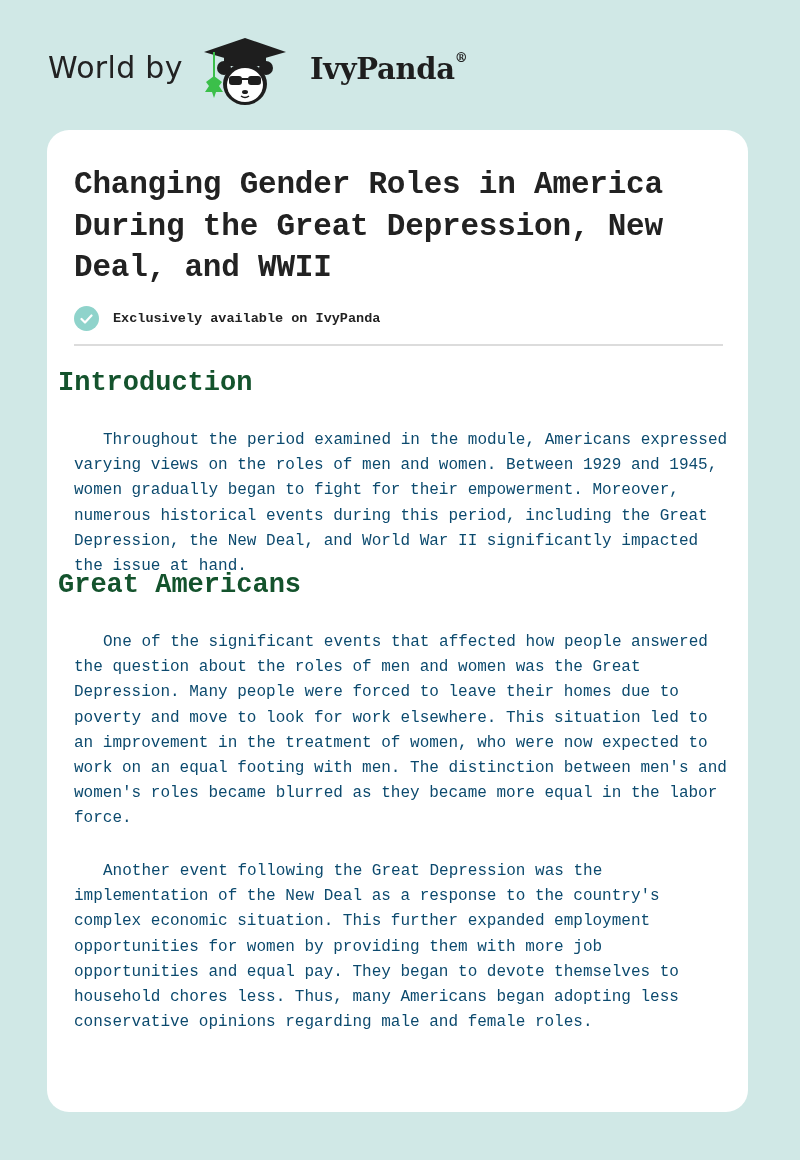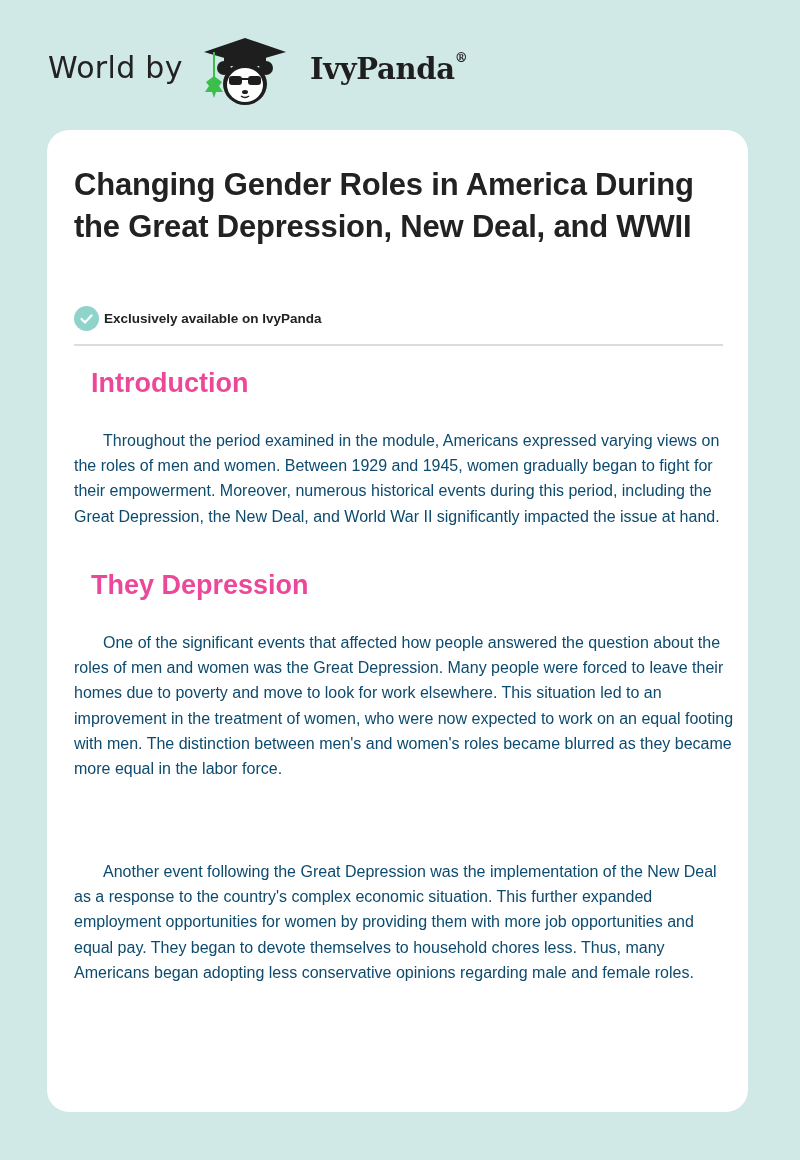--- a/index.html
+++ b/index.html
@@ -50,39 +50,40 @@
       top: -2px;
     }
     .card {
       position: absolute;
       left: 47px;
       top: 130px;
       width: 701px;
       height: 982px;
       background: #ffffff;
       border-radius: 22px;
+      font-family: Liberation Mono, monospace;
     }
     .title {
       position: absolute;
       left: 27px;
       top: 34px;
       width: 660px;
       font-size: 31px;
       font-weight: bold;
       line-height: 41.5px;
       color: #222;
       letter-spacing: -0.2px;
     }
     .badge {
       position: absolute;
       left: 27px;
       top: 176px;
       display: flex;
       align-items: center;
-      gap: 5px;
+      gap: 14px;
     }
     .check-circle {
       width: 25px;
       height: 25px;
       border-radius: 50%;
       background: #8fd3cb;
       display: flex;
       align-items: center;
       justify-content: center;
     }
@@ -94,24 +95,24 @@
     .divider {
       position: absolute;
       left: 27px;
       top: 214px;
       width: 649px;
       height: 2px;
       background: #dcdcdc;
     }
     .section-heading {
       position: absolute;
-      left: 44px;
+      left: 11px;
       font-size: 27px;
       font-weight: bold;
-      color: #ec4899;
+      color: #14532d;
     }
     .para {
       position: absolute;
       left: 27px;
       width: 660px;
       font-size: 16px;
       line-height: 25.2px;
       color: #0c4a6e;
       text-indent: 29px;
     }
@@ -158,17 +159,17 @@
       </svg>
     </span>
     <span class="badge-text">Exclusively available on IvyPanda</span>
   </div>
 
   <div class="divider"></div>
 
   <h2 class="section-heading" style="top:238px;">Introduction</h2>
   <p class="para" style="top:298px;">Throughout the period examined in the module, Americans expressed varying views on the roles of men and women. Between 1929 and 1945, women gradually began to fight for their empowerment. Moreover, numerous historical events during this period, including the Great Depression, the New Deal, and World War II significantly impacted the issue at hand.</p>
 
-  <h2 class="section-heading" style="top:440px;">They Depression</h2>
+  <h2 class="section-heading" style="top:440px;">Great Americans</h2>
   <p class="para" style="top:500px;">One of the significant events that affected how people answered the question about the roles of men and women was the Great Depression. Many people were forced to leave their homes due to poverty and move to look for work elsewhere. This situation led to an improvement in the treatment of women, who were now expected to work on an equal footing with men. The distinction between men's and women's roles became blurred as they became more equal in the labor force.</p>
 
   <p class="para" style="top:729px;">Another event following the Great Depression was the implementation of the New Deal as a response to the country's complex economic situation. This further expanded employment opportunities for women by providing them with more job opportunities and equal pay. They began to devote themselves to household chores less. Thus, many Americans began adopting less conservative opinions regarding male and female roles.</p>
 </div>
 
 </body></html>

